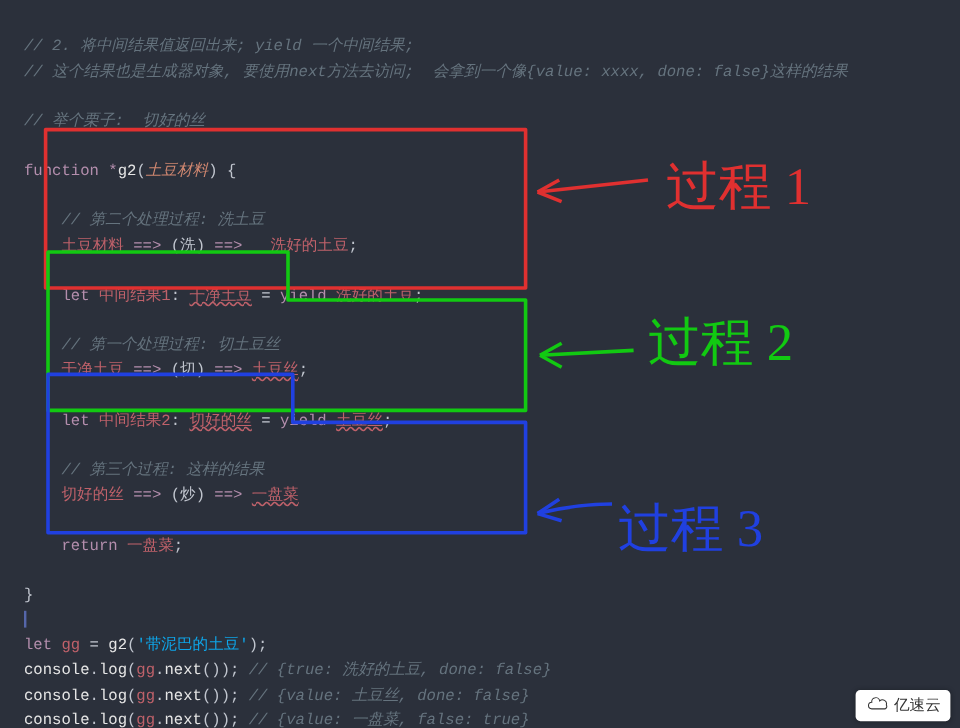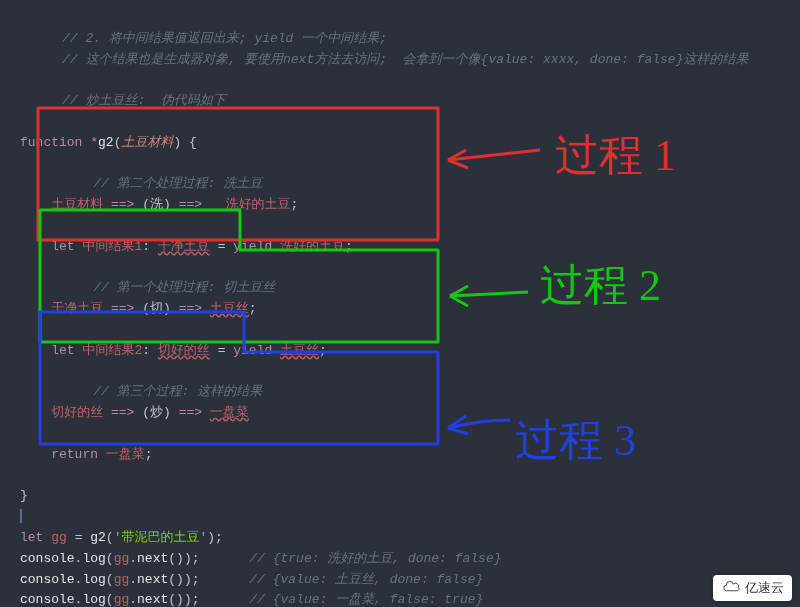--- a/index.html
+++ b/index.html
@@ -6,48 +6,48 @@
   html, body {
     margin: 0; padding: 0;
     width: 800px; height: 607px;
     background: #2b303b;
     font-family: "Consolas", "Menlo", "Courier New", monospace;
     font-size: 13px;
     color: #c0c5ce;
     overflow: hidden;
   }
   .code { position: relative; padding: 8px 0 0 20px; line-height: 20.8px; white-space: pre; }
-  .cmt { color: #65737e; font-style: italic; margin-left: 42px; }
+  .cmt { color: #65737e; font-style: italic; }
   .kw  { color: #b48ead; }          
   .kwyield { color: #b48ead; }      
   .fn  { color: #e5e5e5; }          
   .prm { color: #d08770; font-style: italic; } 
   .var { color: #bf616a; }
   .arrow { color: #b48ead; }        
-  .str { color: #84cc16; }          
+  .str { color: #0ea5e9; }          
   .ul  { text-decoration: underline wavy #bf616a; }
   .bar { display:inline-block; width:2px; height:14px; background:#5566aa; vertical-align:middle; margin-top:-2px;}
   svg.overlay { position:absolute; left:0; top:0; pointer-events:none; }
   .watermark {
     position:absolute; right:8px; bottom:6px;
     background:#fff; color:#333; font-family:sans-serif;
     font-size:13px; padding:4px 8px; border-radius:4px;
     display:flex; align-items:center; gap:2px;
     box-shadow:0 0 4px rgba(0,0,0,0.3);
   }
   .watermark svg { width:22px; height:14px; }
 </style>
 </head>
 <body>
 
 <div class="code">
 <span class="cmt">// 2. 将中间结果值返回出来; yield 一个中间结果;</span>
 <span class="cmt">// 这个结果也是生成器对象, 要使用next方法去访问;  会拿到一个像{value: xxxx, done: false}这样的结果</span>
 
-<span class="cmt">// 炒土豆丝:  伪代码如下</span>
+<span class="cmt">// 举个栗子:  切好的丝</span>
 
 <span><span class="kw">function</span> <span class="kw">*</span><span class="fn">g2</span><span>(</span><span class="prm">土豆材料</span><span>)</span><span> {</span></span>
 
 <span>    <span class="cmt">// 第二个处理过程: 洗土豆</span></span>
 <span>    <span class="var">土豆材料</span><span class="arrow"> ==&gt; </span><span>(洗)</span><span class="arrow"> ==&gt; </span>  <span class="var">洗好的土豆</span><span>;</span></span>
 
 <span>    <span class="kw">let</span> <span class="var">中间结果1</span><span>: </span><span class="var ul">干净土豆</span><span> = </span><span class="kwyield">yield</span> <span class="var">洗好的土豆</span><span>;</span></span>
 
 <span>    <span class="cmt">// 第一个处理过程: 切土豆丝</span></span>
 <span>    <span class="var">干净土豆</span><span class="arrow"> ==&gt; </span><span>(切)</span><span class="arrow"> ==&gt; </span><span class="var ul">土豆丝</span><span>;</span></span>

